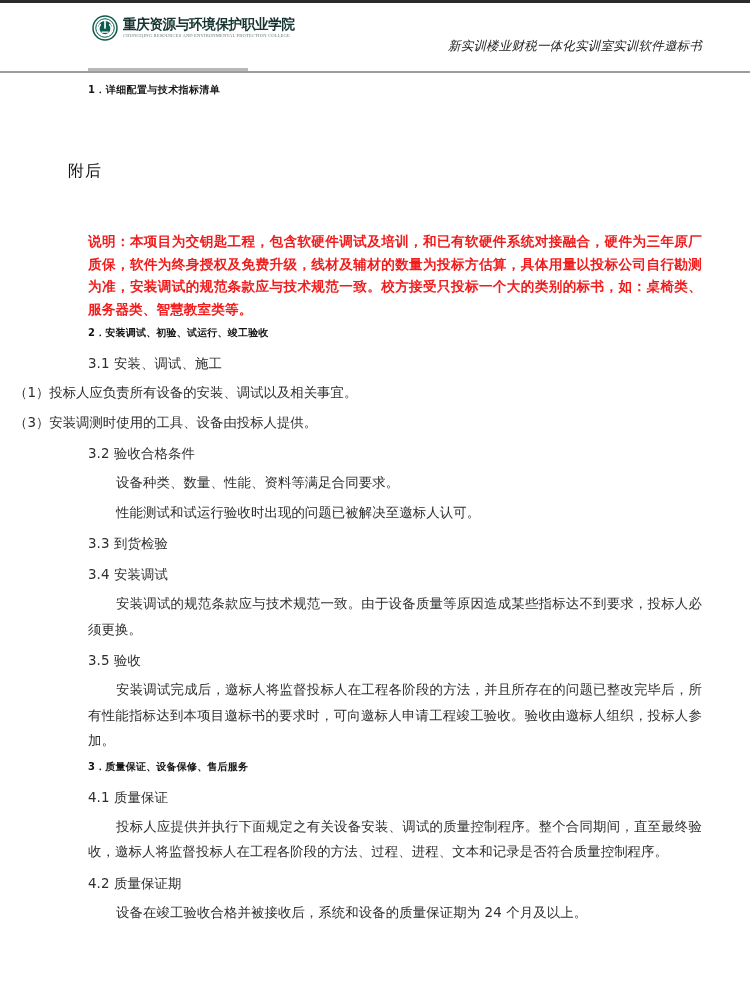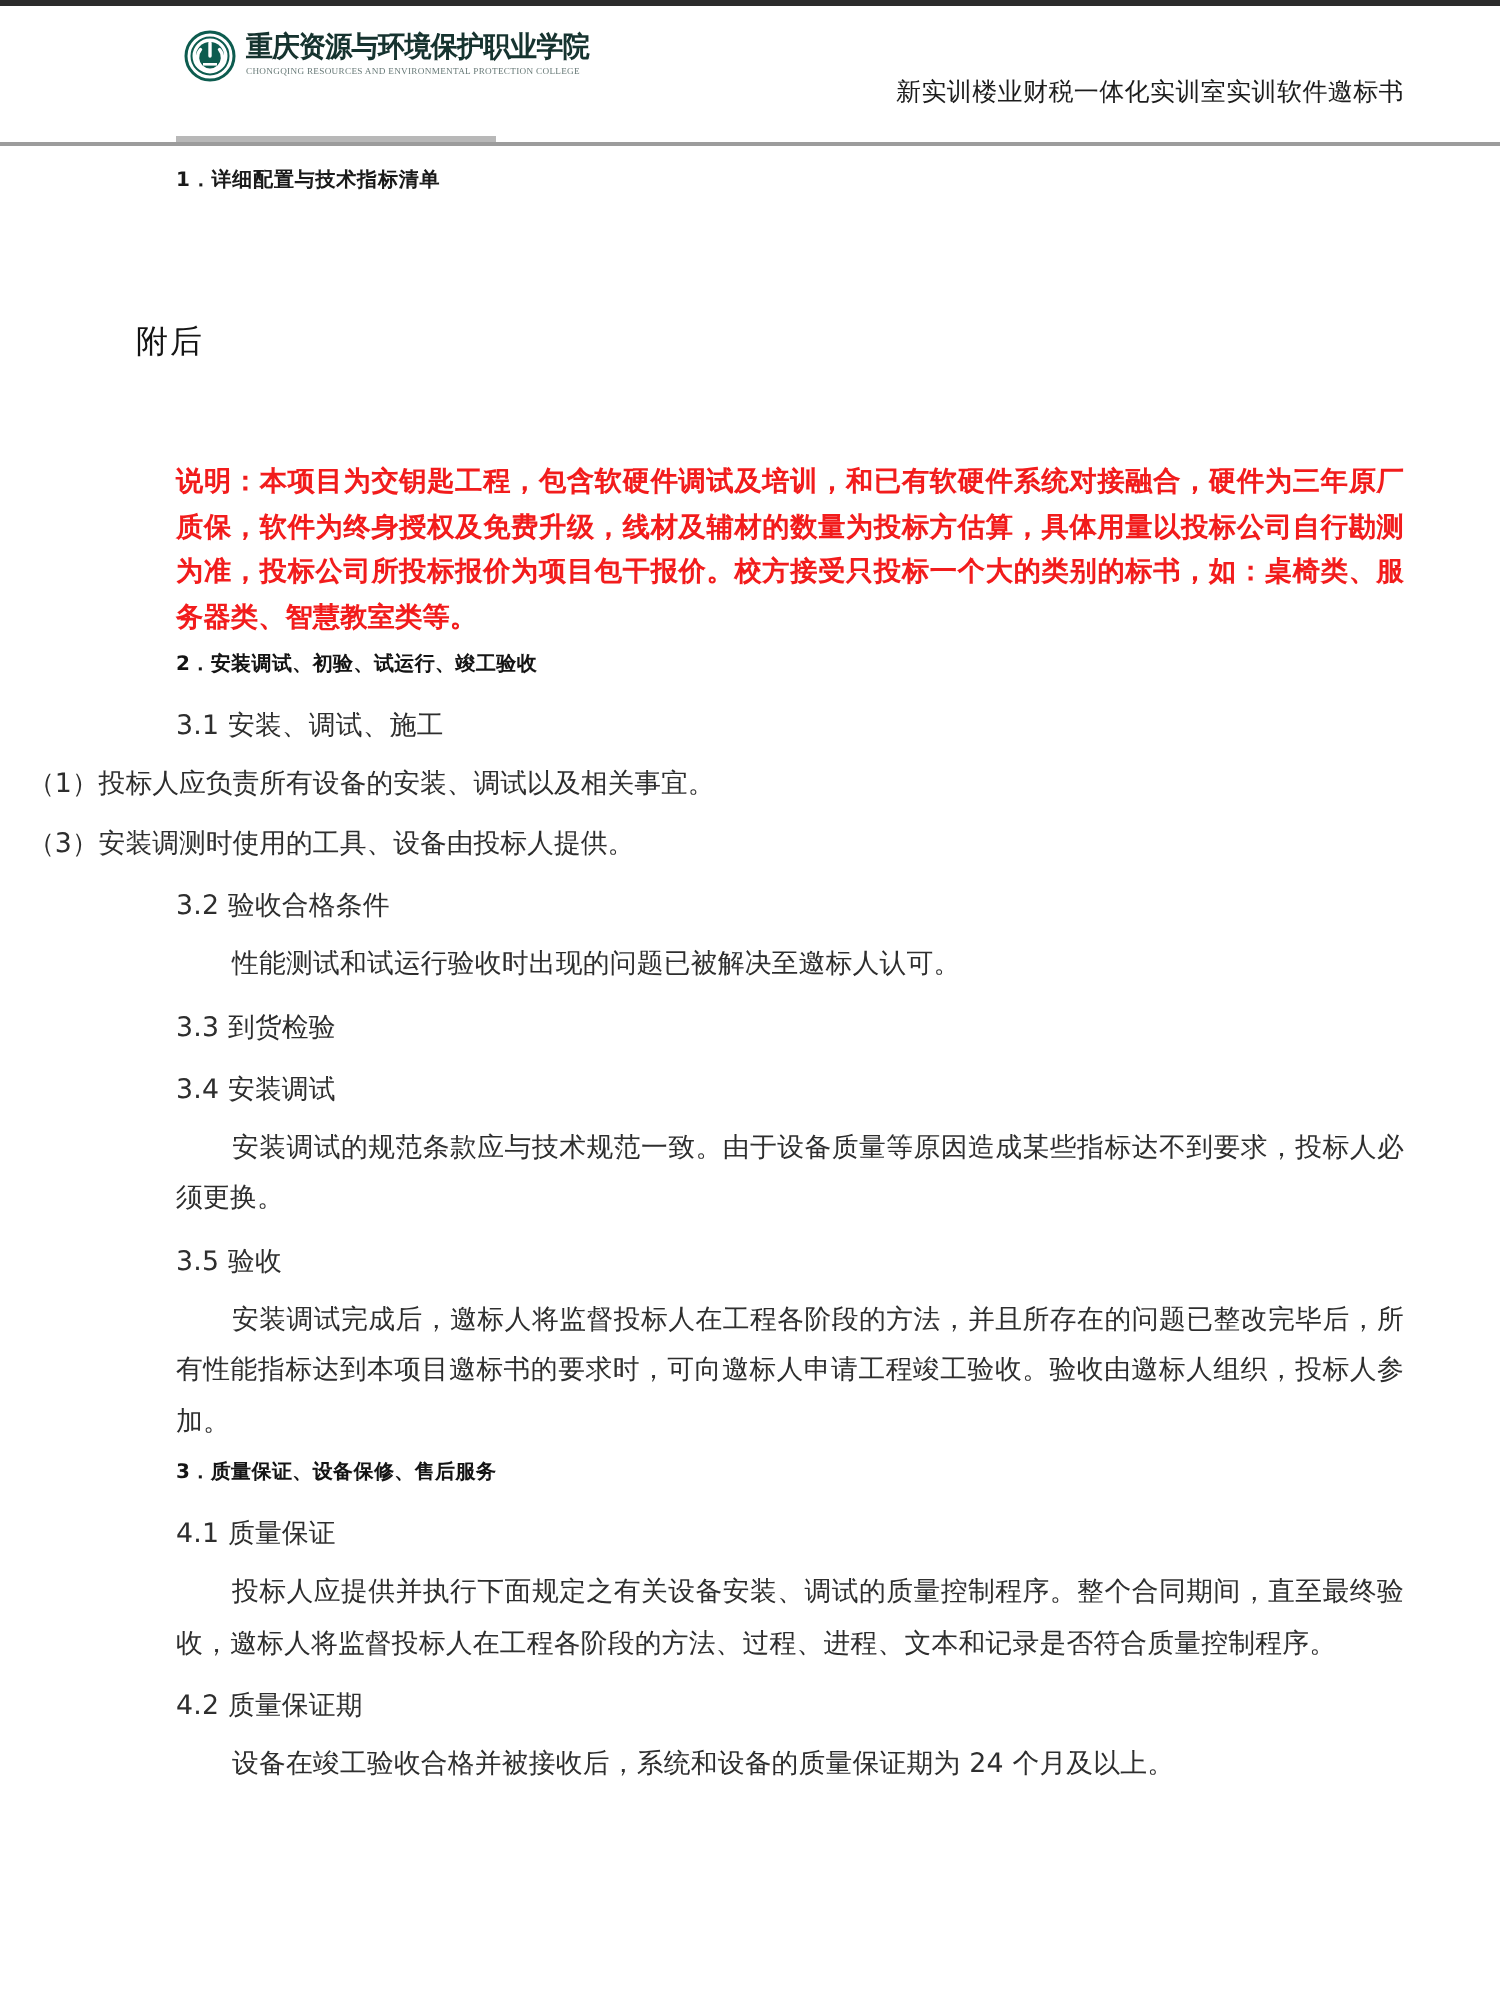--- a/index.html
+++ b/index.html
@@ -69,20 +69,21 @@
   }
   .header-right {
     position: absolute;
     right: 48px;
     top: 23px;
     font-family: "DejaVu Sans", sans-serif;
     font-size: 12.5px;
     color: #1c1c1c;
     white-space: nowrap;
     letter-spacing: 0.2px;
+    font-style: italic;
   }
   .header-rule {
     position: absolute;
     left: 0px;
     top: 56px;
     width: 750px;
     height: 2px;
     background: #9c9c9c;
   }
   .header-rule.short {
@@ -193,29 +194,30 @@
     <div class="header-rule short"></div>
     <div class="header-rule"></div>
   </div>
 
   <div class="content">
 
     <div class="blk title1">1．详细配置与技术指标清单</div>
 
     <div class="blk fuhou">附后</div>
 
-    <div class="blk redblock">说明：本项目为交钥匙工程，包含软硬件调试及培训，和已有软硬件系统对接融合，硬件为三年原厂质保，软件为终身授权及免费升级，线材及辅材的数量为投标方估算，具体用量以投标公司自行勘测为准，投标公司所投标报价为项目包干报价。校方接受只投标一个大的类别的标书，如：桌椅类、服务器类、智慧教室类等。</div>
+    <div class="blk redblock">说明：本项目为交钥匙工程，包含软硬件调试及培训，和已有软硬件系统对接融合，硬件为三年原厂质保，软件为终身授权及免费升级，线材及辅材的数量为投标方估算，具体用量以投标公司自行勘测为准，安装调试的规范条款应与技术规范一致。校方接受只投标一个大的类别的标书，如：桌椅类、服务器类、智慧教室类等。</div>
 
     <div class="blk h2">2．安装调试、初验、试运行、竣工验收</div>
 
     <div class="blk sub">3.1 安装、调试、施工</div>
     <div class="blk item">（1）投标人应负责所有设备的安装、调试以及相关事宜。</div>
     <div class="blk item">（3）安装调测时使用的工具、设备由投标人提供。</div>
 
     <div class="blk sub">3.2 验收合格条件</div>
+    <div class="blk para">设备种类、数量、性能、资料等满足合同要求。</div>
     <div class="blk para">性能测试和试运行验收时出现的问题已被解决至邀标人认可。</div>
 
     <div class="blk sub">3.3 到货检验</div>
 
     <div class="blk sub">3.4 安装调试</div>
     <div class="blk para">安装调试的规范条款应与技术规范一致。由于设备质量等原因造成某些指标达不到要求，投标人必须更换。</div>
 
     <div class="blk sub">3.5 验收</div>
     <div class="blk para">安装调试完成后，邀标人将监督投标人在工程各阶段的方法，并且所存在的问题已整改完毕后，所有性能指标达到本项目邀标书的要求时，可向邀标人申请工程竣工验收。验收由邀标人组织，投标人参加。</div>
 

